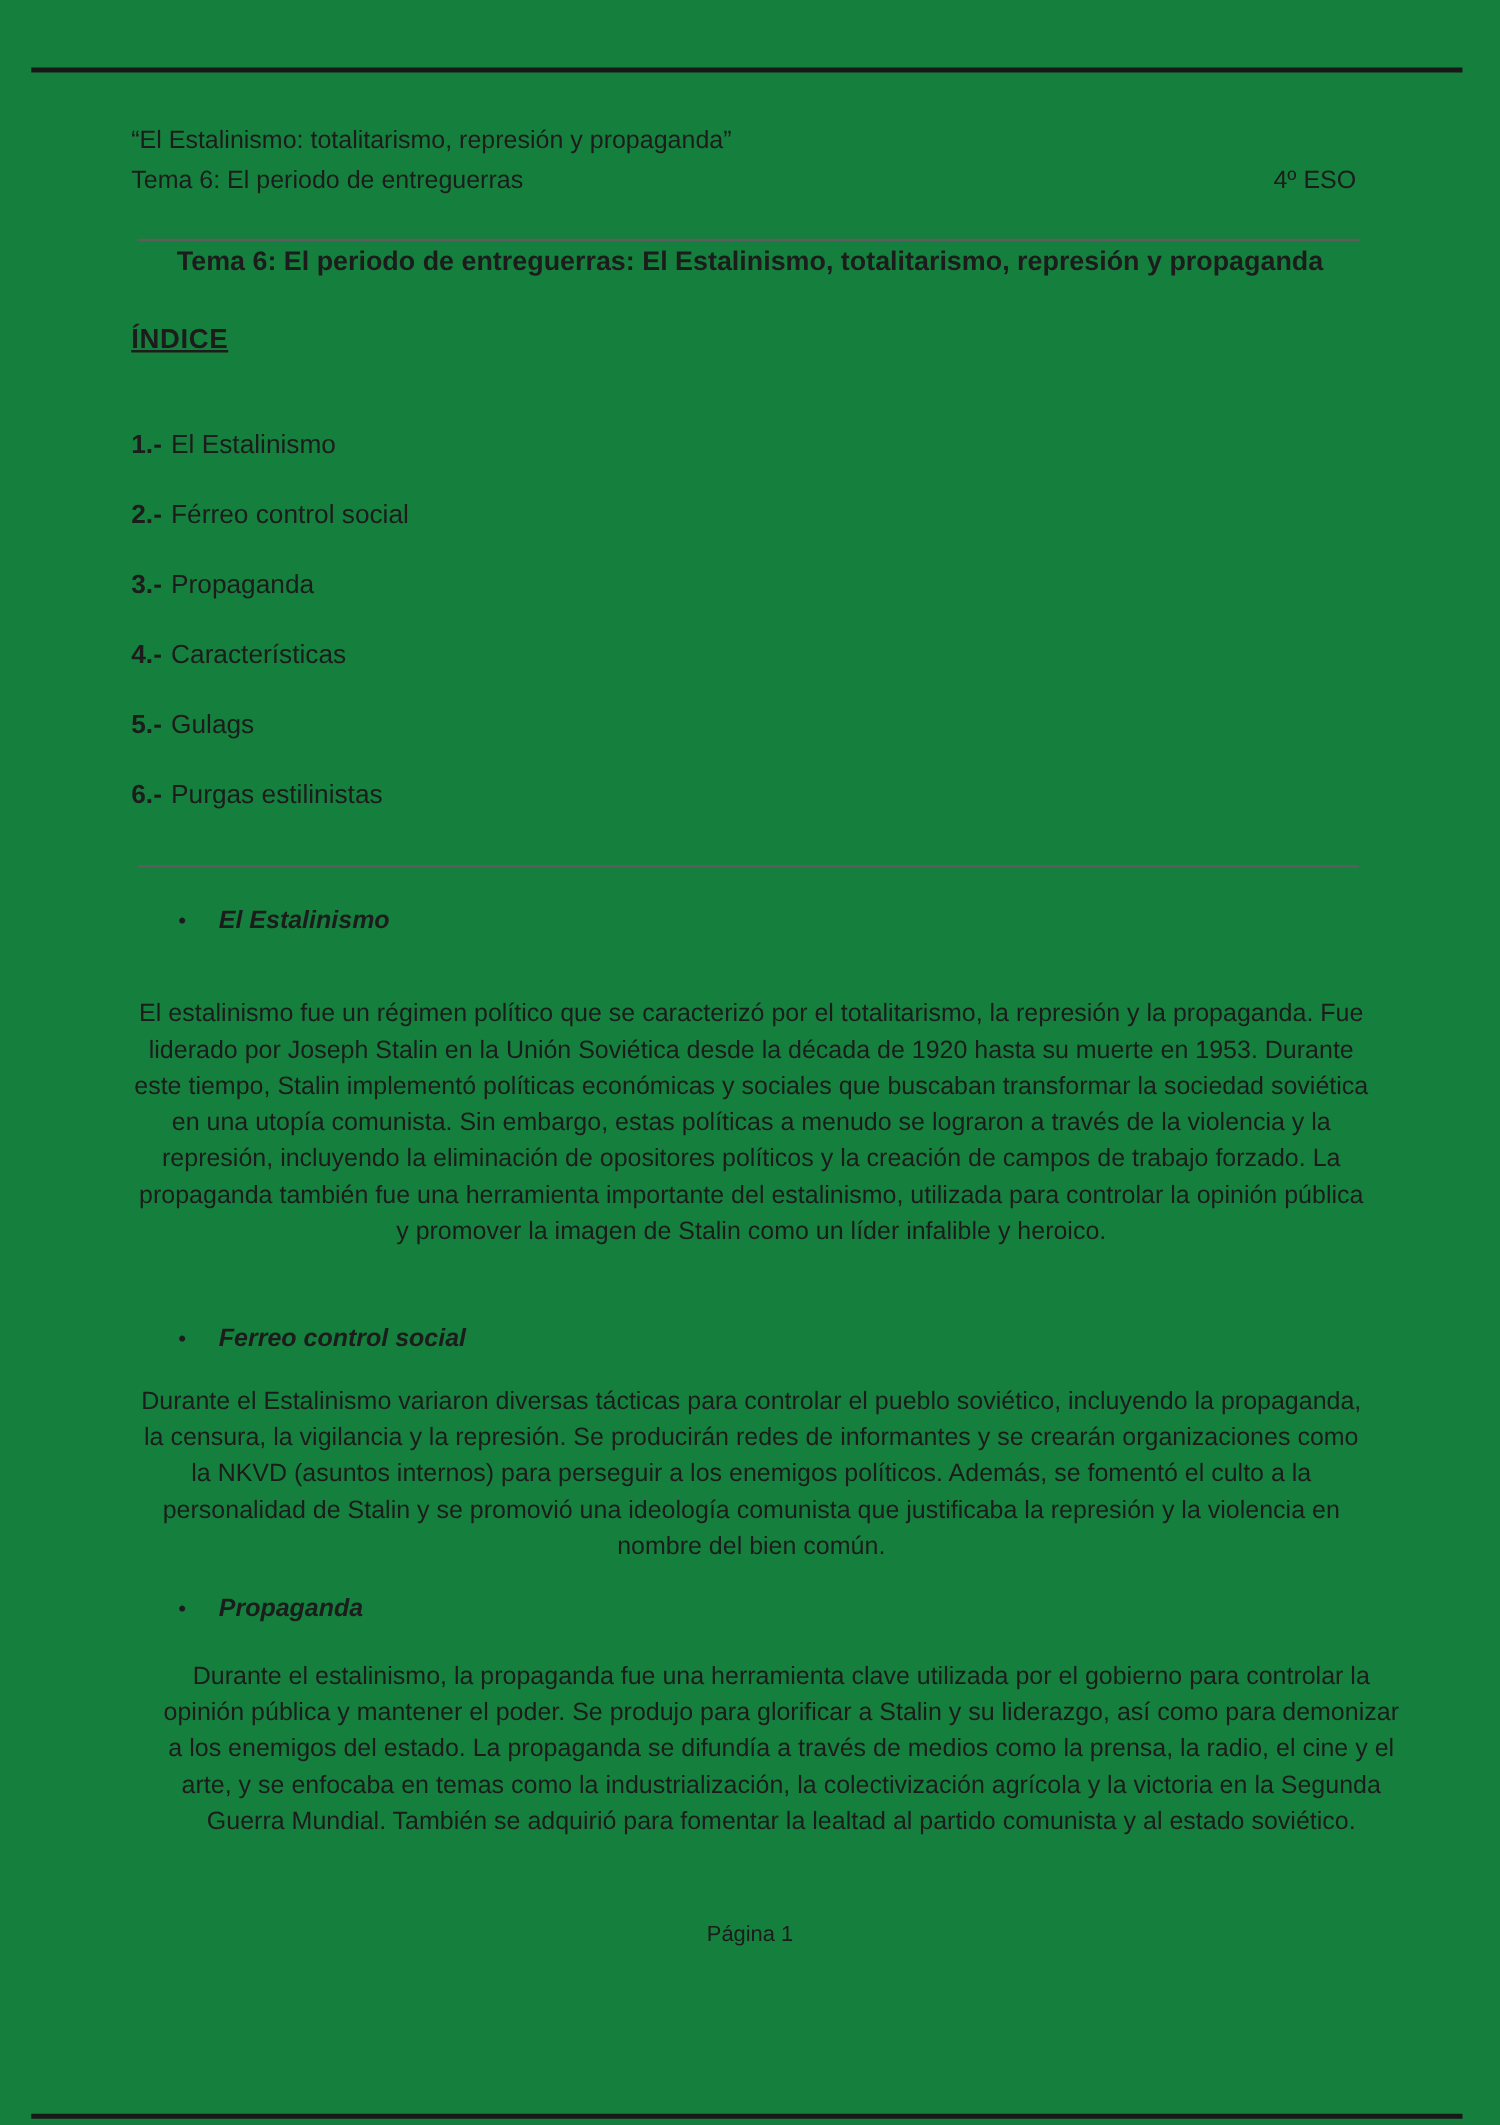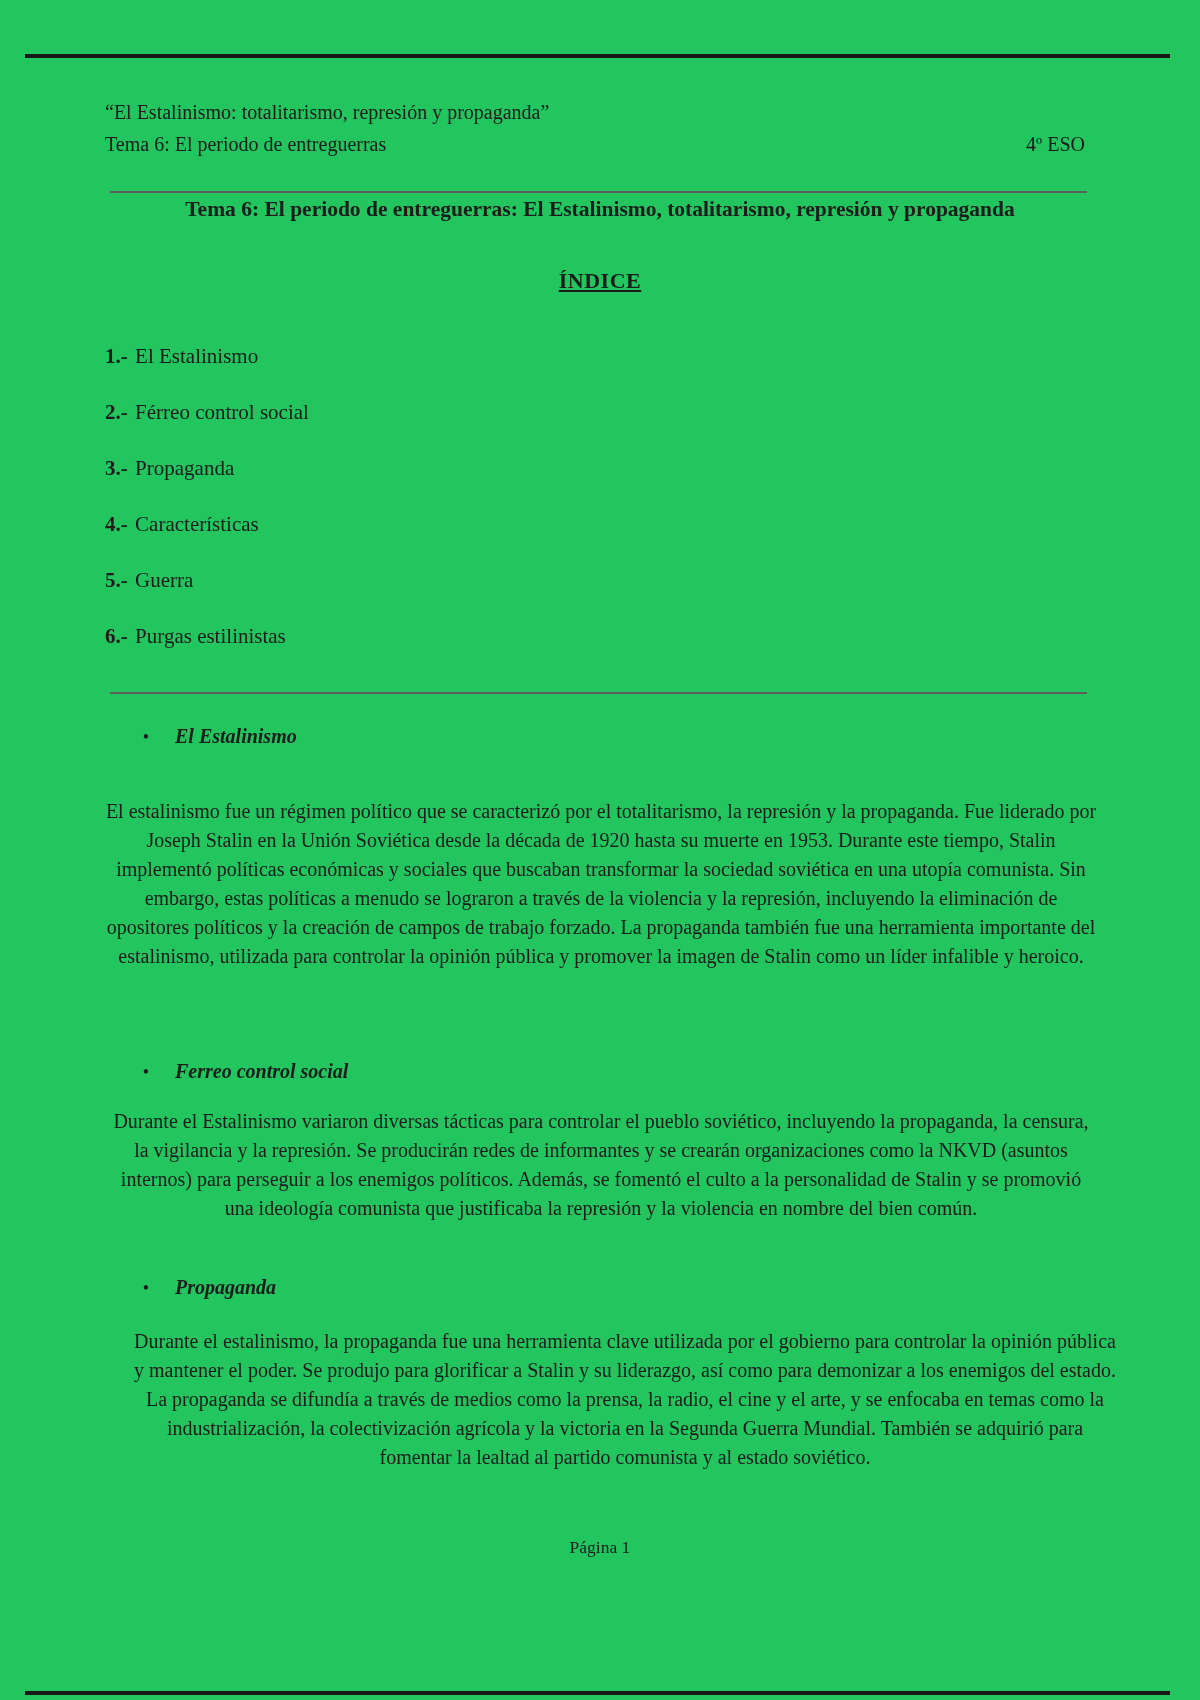--- a/index.html
+++ b/index.html
@@ -4,22 +4,22 @@
 <style>
   html, body {
     margin: 0;
     padding: 0;
     background: #ffffff;
   }
   #page {
     position: relative;
     width: 1200px;
     height: 1700px;
-    background: #22c55e;
-    font-family: Liberation Serif, serif;
+    background: #15803d;
+    font-family: Liberation Sans, sans-serif;
     color: #1c1c1c;
     overflow: hidden;
   }
   .rule-thick {
     position: absolute;
     left: 25px;
     width: 1145px;
     height: 4px;
     background: #181818;
   }
@@ -52,24 +52,23 @@
     top: 196px;
     left: 105px;
     width: 990px;
     text-align: center;
     font-weight: bold;
     font-size: 21.5px;
     line-height: 26px;
   }
   #index-heading {
     position: absolute;
-    top: 268px;
+    top: 258px;
     left: 105px;
     width: 990px;
-    text-align: center;
     font-weight: bold;
     font-size: 22px;
     text-decoration: underline;
     letter-spacing: 0.5px;
   }
   #index-list {
     position: absolute;
     top: 342px;
     left: 105px;
     width: 990px;
@@ -154,21 +153,21 @@
     <div class="idx-item">
       <span class="idx-num">2.-</span><span>Férreo control social</span>
     </div>
     <div class="idx-item">
       <span class="idx-num">3.-</span><span>Propaganda</span>
     </div>
     <div class="idx-item">
       <span class="idx-num">4.-</span><span>Características</span>
     </div>
     <div class="idx-item">
-      <span class="idx-num">5.-</span><span>Guerra</span>
+      <span class="idx-num">5.-</span><span>Gulags</span>
     </div>
     <div class="idx-item">
       <span class="idx-num">6.-</span><span>Purgas estilinistas</span>
     </div>
   </div>
 
   <div id="rule-index" class="rule-thin"></div>
 
   <div id="bullet-1" class="bullet-row">
     <span class="bullet-dot">•</span>

